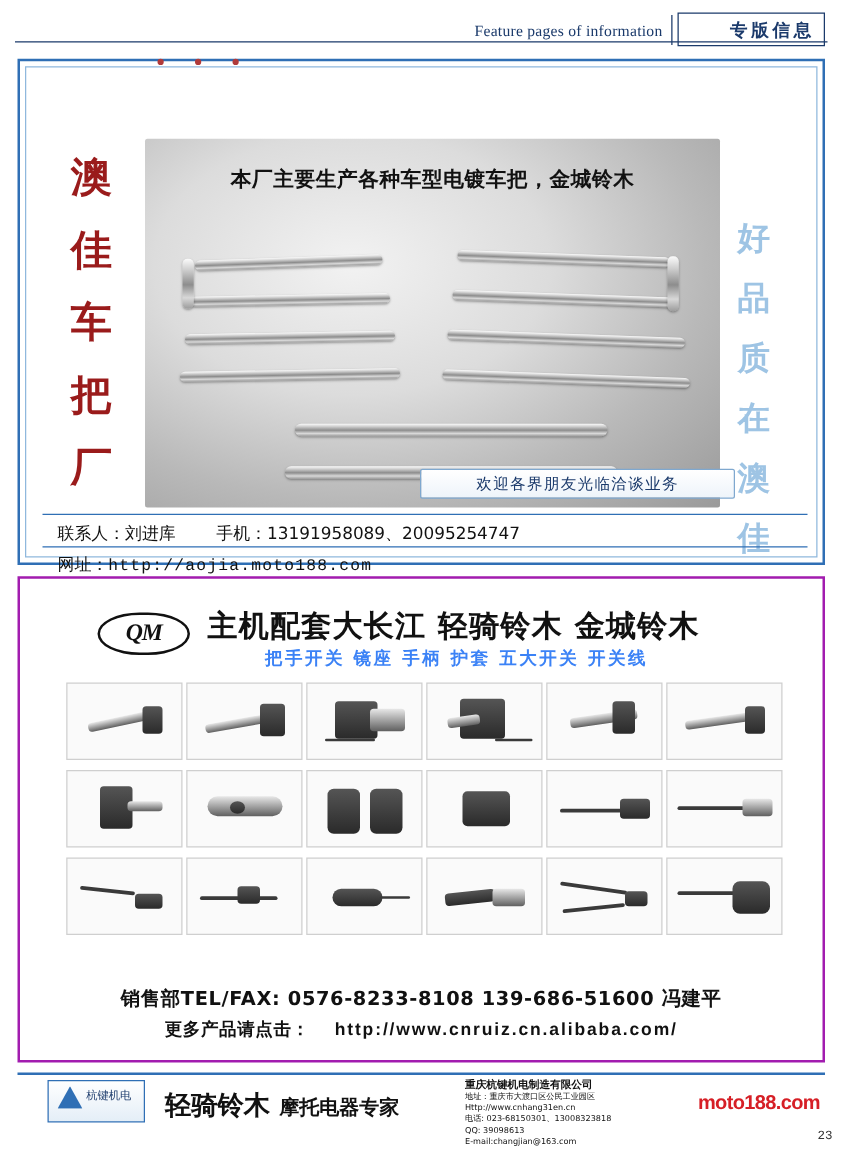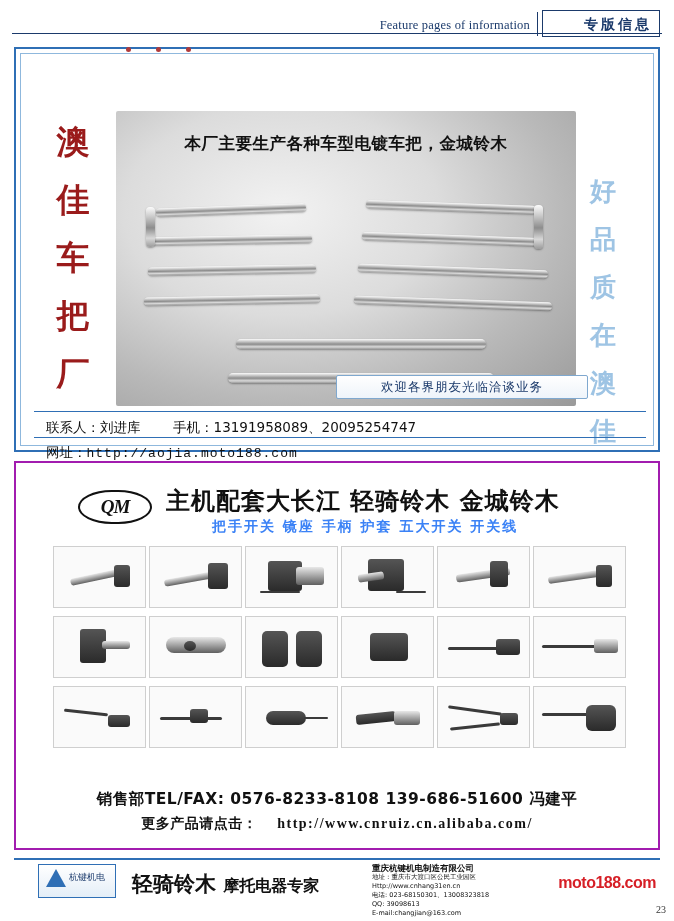--- a/index.html
+++ b/index.html
@@ -293,21 +293,21 @@
     left: 0; top: 352px;
     width: 100%;
     text-align: center;
     font-family: "DejaVu Sans", sans-serif;
     font-size: 14px;
     font-weight: bold;
     color: #111;
     letter-spacing: .5px;
   }
   .url-line .mono {
-    font-family: Liberation Serif, serif;
+    font-family: Liberation Sans, sans-serif;
     letter-spacing: 1.5px;
     margin-left: 20px;
   }
 
   
   .footer {
     position: absolute;
     left: 14px; top: 858px;
     width: 646px; height: 52px;
     border-top: 2px solid #2f6fb5;
@@ -365,21 +365,21 @@
     right: 18px; top: 874px;
     font-family: "Liberation Sans", sans-serif;
     font-size: 16px;
     font-weight: bold;
     color: #d61f26;
     letter-spacing: -.5px;
   }
   .page-no {
     position: absolute;
     right: 8px; bottom: 6px;
-    font-family: Liberation Serif, serif;
+    font-family: Liberation Mono, monospace;
     font-size: 10px;
     color: #333;
   }
 </style>
 </head>
 <body>
 
 <div class="page-header">
   <div class="header-rule"></div>
   <div class="header-en">Feature pages of information</div>

